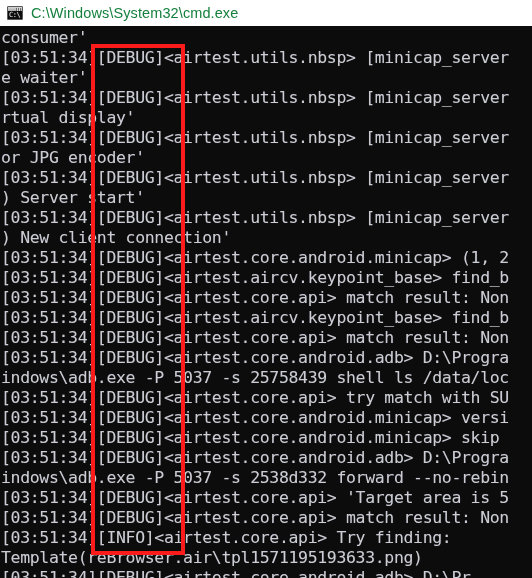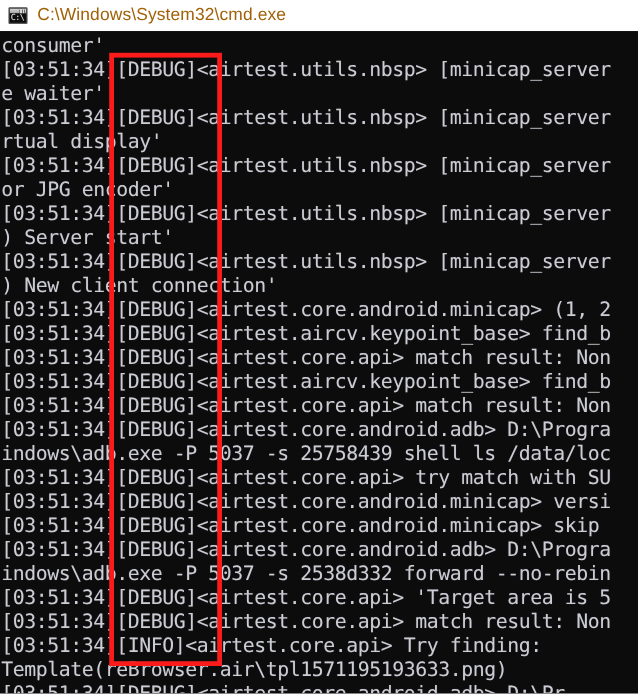--- a/index.html
+++ b/index.html
@@ -123,21 +123,21 @@
 <body>
 
 <div id="app">
 
   <div id="titlebar" style="background: rgb(255, 255, 255);">
     <div id="app-icon">
       <div class="icon-titlestrip"></div>
       <div class="icon-titledots"></div>
       <div class="icon-prompt">C:\</div>
     </div>
-    <div id="window-title" style="color: #a16207;">C:\Windows\System32\cmd.exe</div>
+    <div id="window-title" style="color: #15803d;">C:\Windows\System32\cmd.exe</div>
   </div>
 
   <div id="console" style="background: rgb(12, 12, 12);">
     <div id="console-lines">
         <div class="console-line" style="color: rgb(204, 204, 212);">consumer'</div>
         <div class="console-line" style="color: rgb(204, 204, 212);">[03:51:34][DEBUG]&lt;airtest.utils.nbsp&gt; [minicap_server</div>
         <div class="console-line" style="color: rgb(204, 204, 212);">e waiter'</div>
         <div class="console-line" style="color: rgb(204, 204, 212);">[03:51:34][DEBUG]&lt;airtest.utils.nbsp&gt; [minicap_server</div>
         <div class="console-line" style="color: rgb(204, 204, 212);">rtual display'</div>
         <div class="console-line" style="color: rgb(204, 204, 212);">[03:51:34][DEBUG]&lt;airtest.utils.nbsp&gt; [minicap_server</div>

